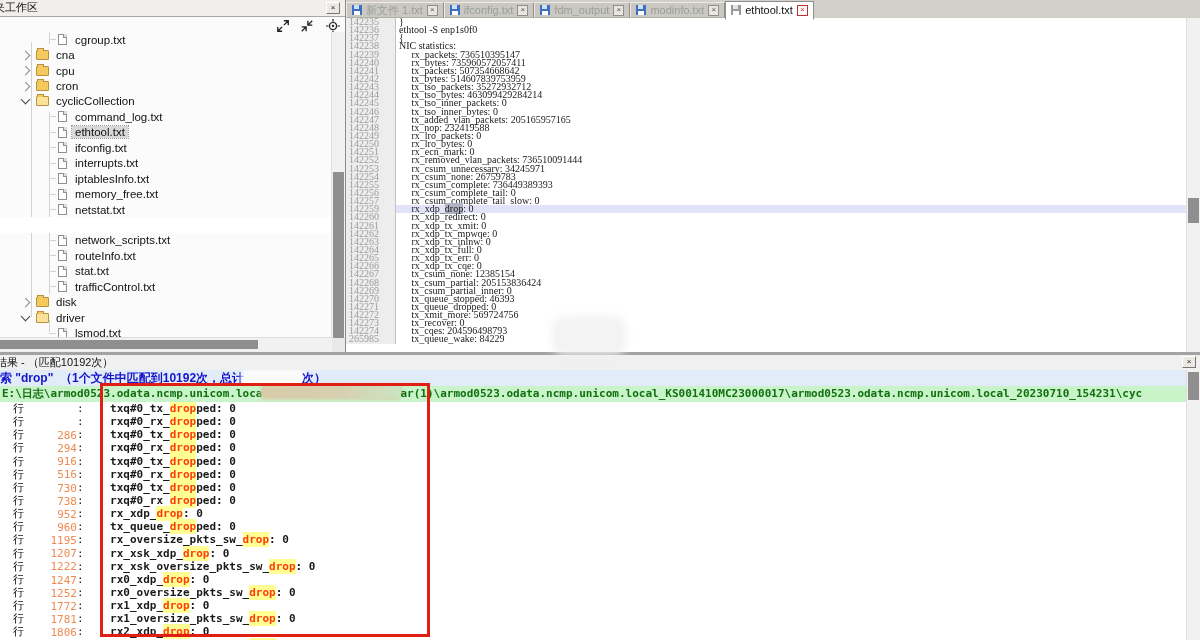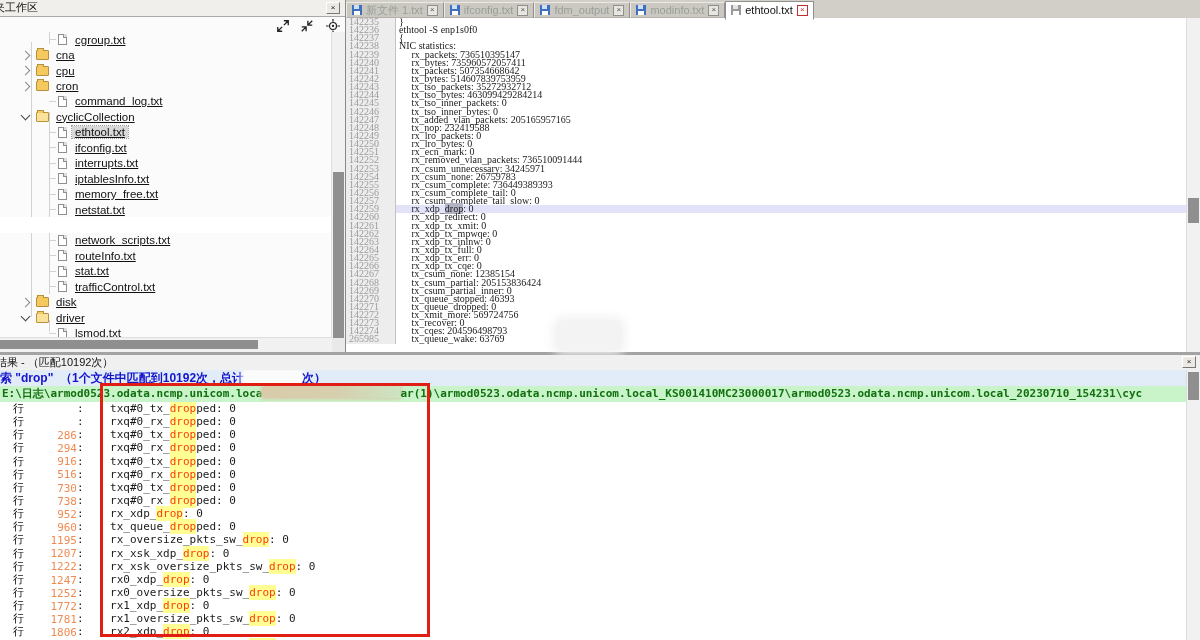--- a/index.html
+++ b/index.html
@@ -30,21 +30,21 @@
   .chev.expanded{transform:rotate(45deg);margin-top:-3px;border-color:#444;}
   .foldericon{display:inline-block;width:13px;height:10px;background:#f6c95e;border:1px solid #b8913c;
               border-radius:1px;position:relative;margin-right:4px;flex:0 0 auto;box-sizing:border-box;}
   .foldericon::before{content:"";position:absolute;left:0;top:-3px;width:5px;height:2px;background:#f6c95e;
               border:1px solid #b8913c;border-bottom:0;}
   .foldericon.open{background:#fbe29a;}
   .ficon{display:inline-block;width:9px;height:11px;background:#fff;border:1px solid #8f8f8f;
          margin-right:5px;flex:0 0 auto;position:relative;box-sizing:border-box;}
   .ficon::before{content:"";position:absolute;right:-1px;top:-1px;width:3px;height:3px;background:#dcdcdc;
          border-left:1px solid #8f8f8f;border-bottom:1px solid #8f8f8f;}
-  .lblwrap{padding:0 3px;text-decoration:underline;}
+  .lblwrap{padding:0 3px;}
   .trow.sel .lblwrap{background:#d8d8d8;outline:1px dotted #9a9a9a;}
   
   .vscroll{position:absolute;background:#f1f1f1;border-left:1px solid #dedede;}
   .vscroll .thumb{position:absolute;left:1px;right:1px;background:#8f8f8f;}
   .tree-vscroll{right:0;top:32px;width:13px;bottom:14px;}
   .tree-hscroll{position:absolute;left:0;bottom:0;height:14px;right:13px;background:#f1f1f1;border-top:1px solid #dedede;}
   .tree-hscroll .thumb{position:absolute;top:2px;height:9px;left:0;width:258px;background:#8f8f8f;}
   .scroll-corner{position:absolute;right:0;bottom:0;width:13px;height:14px;background:#e9e9e9;}
   
   .editor-panel{position:absolute;left:346px;top:0;right:0;height:360px;background:#fff;}
@@ -78,21 +78,21 @@
   .results-summary{height:16px;background:#e2ecf8;color:#1414cc;font-weight:bold;font-size:12px;
                    line-height:16px;white-space:pre;overflow:hidden;}
   .results-path{height:16px;background:#c9f3c9;color:#11700f;font-weight:bold;font-size:11px;line-height:16px;
                 font-family:"DejaVu Sans Mono",monospace;white-space:pre;overflow:hidden;padding-left:2px;box-sizing:border-box;}
   #result-rows{position:absolute;left:0;top:47px;right:13px;bottom:0;overflow:hidden;
                font-family:"DejaVu Sans Mono",monospace;font-size:11px;line-height:13.15px;}
   .rrow{height:13.15px;display:flex;white-space:pre;}
   .rrow .hang{flex:0 0 14px;margin-left:13px;font-family:"Liberation Sans",sans-serif;color:#111;}
   .rrow .rnum{flex:0 0 50px;text-align:right;color:#ef8b52;margin-top:27px;}
   .rrow .colon{color:#222;}
-  .rrow .rtext{color:#1a1a1a;}
+  .rrow .rtext{color:#1a1a1a;font-weight:bold;}
   .hl{background:#ffff94;color:#ff3c0a;padding:1px 0;}
   .results-vscroll{right:0;top:15px;width:13px;bottom:0;}
   
   #red-rect{position:absolute;left:100px;top:383px;width:330px;height:254px;border:3px solid #e11e14;
             box-sizing:border-box;z-index:40;pointer-events:none;}
   .censor{pointer-events:none;}
   #censor-editor{position:absolute;left:556px;top:320px;width:66px;height:31px;background:rgba(242,242,242,.92);
             border-radius:8px;box-shadow:0 0 8px 4px rgba(242,242,242,.92);z-index:10;}
   .censor-inline-sum{display:inline-block;width:58px;height:12px;vertical-align:-1px;background:#fbfbfb;
             border-radius:3px;box-shadow:0 0 5px 3px rgba(251,251,251,.95);}
@@ -147,29 +147,29 @@
         <div class="trow ind1">
           <span class="chev collapsed"></span>
           <span class="foldericon"></span>
           <span class="lblwrap"><span class="lbl">cpu</span></span>
         </div>
         <div class="trow ind1">
           <span class="chev collapsed"></span>
           <span class="foldericon"></span>
           <span class="lblwrap"><span class="lbl">cron</span></span>
         </div>
-        <div class="trow ind2">
-          <span class="stub"></span>
-          <span class="ficon"></span>
-          <span class="lblwrap"><span class="lbl">command_log.txt</span></span>
-        </div>
         <div class="trow ind1">
           <span class="chev expanded"></span>
           <span class="foldericon open"></span>
           <span class="lblwrap"><span class="lbl">cyclicCollection</span></span>
+        </div>
+        <div class="trow ind2">
+          <span class="stub"></span>
+          <span class="ficon"></span>
+          <span class="lblwrap"><span class="lbl">command_log.txt</span></span>
         </div>
         <div class="trow ind2 sel">
           <span class="stub"></span>
           <span class="ficon"></span>
           <span class="lblwrap"><span class="lbl">ethtool.txt</span></span>
         </div>
         <div class="trow ind2">
           <span class="stub"></span>
           <span class="ficon"></span>
           <span class="lblwrap"><span class="lbl">ifconfig.txt</span></span>
@@ -414,21 +414,21 @@
         <div class="eline">
           <span class="num">142273</span>
           <span class="etxt">     tx_recover: 0</span>
         </div>
         <div class="eline">
           <span class="num">142274</span>
           <span class="etxt">     tx_cqes: 204596498793</span>
         </div>
         <div class="eline">
           <span class="num">265985</span>
-          <span class="etxt">     tx_queue_wake: 63769</span>
+          <span class="etxt">     tx_queue_wake: 84229</span>
         </div>
       </div>
     <div class="vscroll editor-vscroll">
       <div class="thumb" style="top:180px;height:25px;"></div>
     </div>
   </div>
 
   <div class="results-panel">
     <div class="results-header">
       <span class="ttl">结果 -  （匹配10192次）</span>

